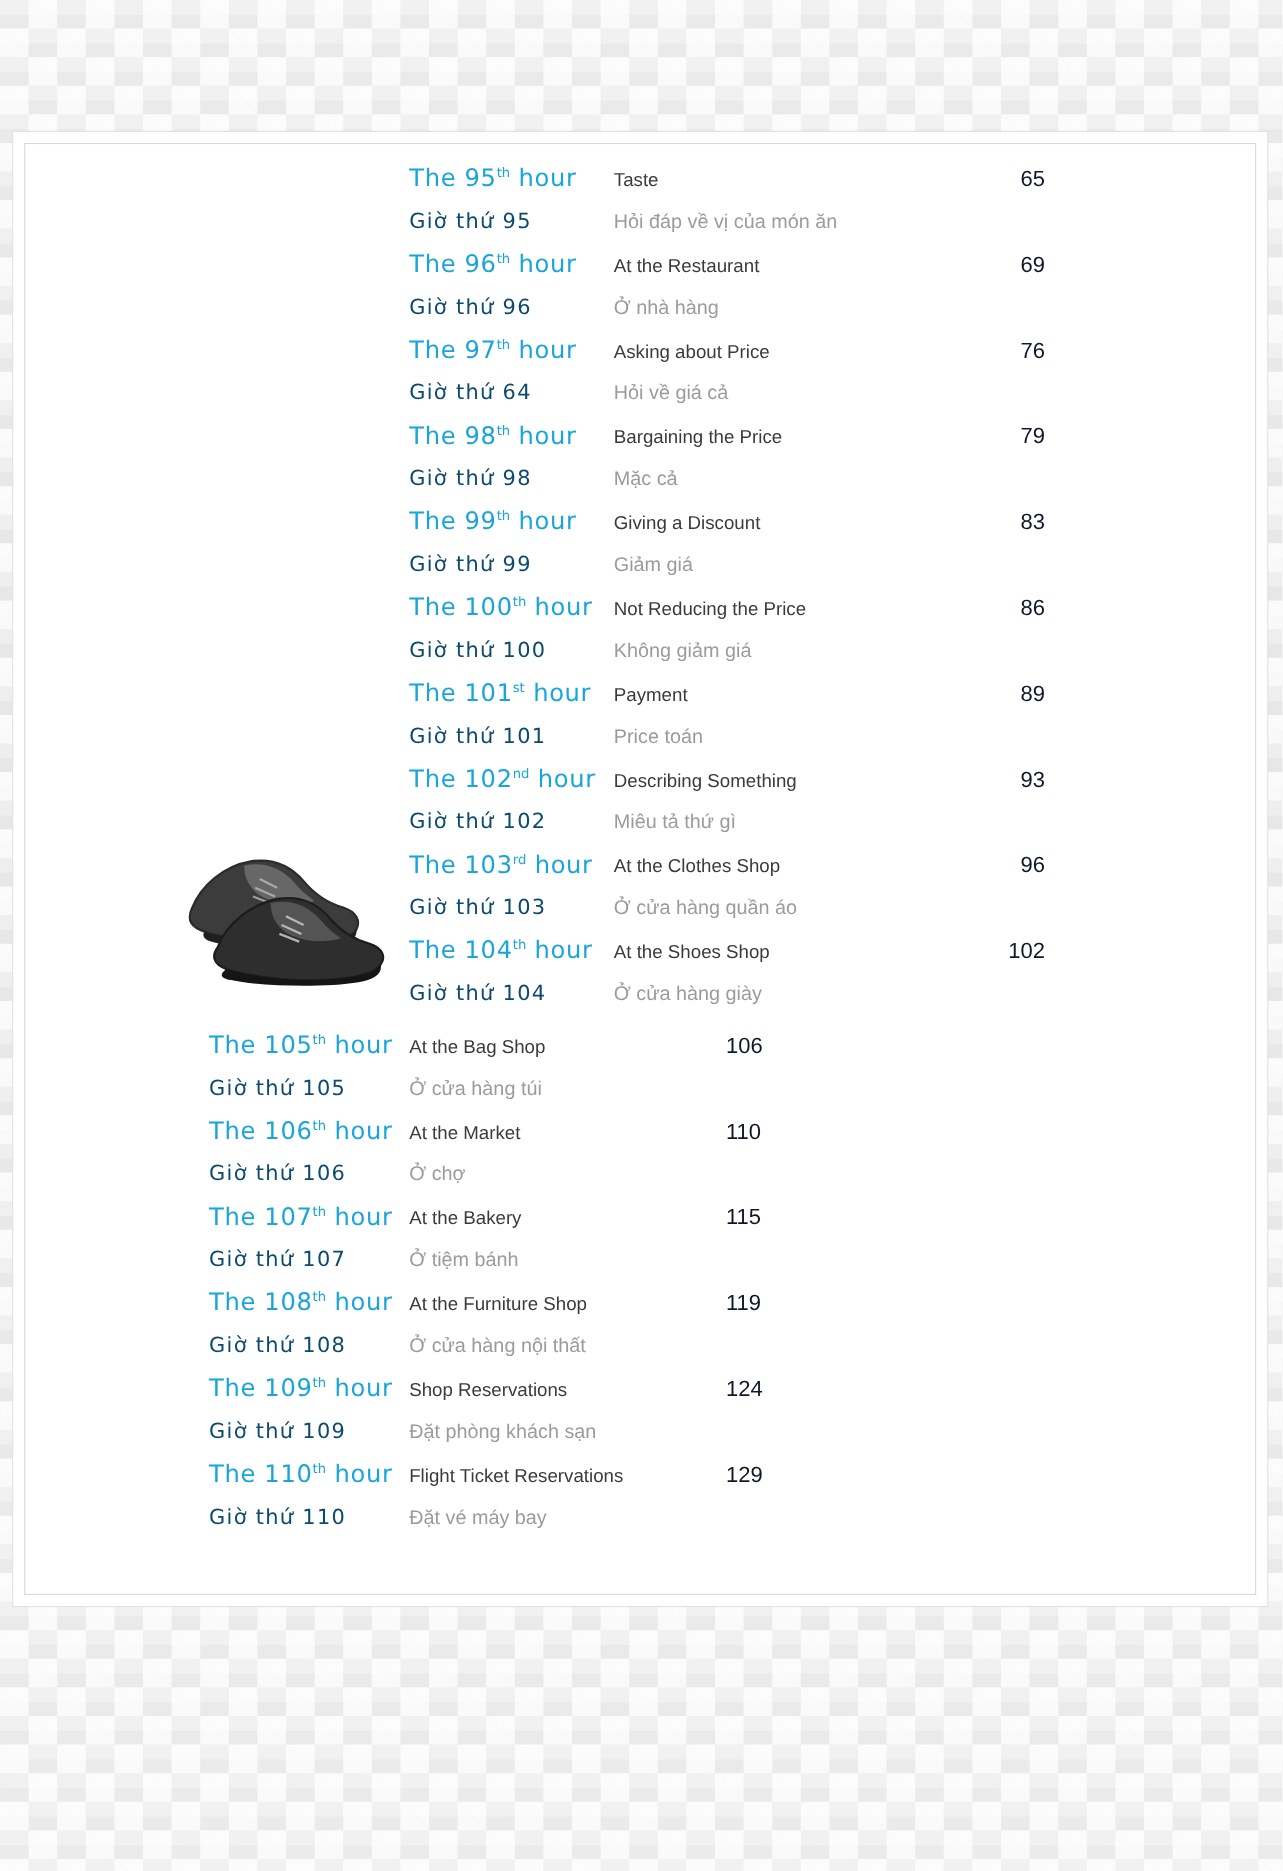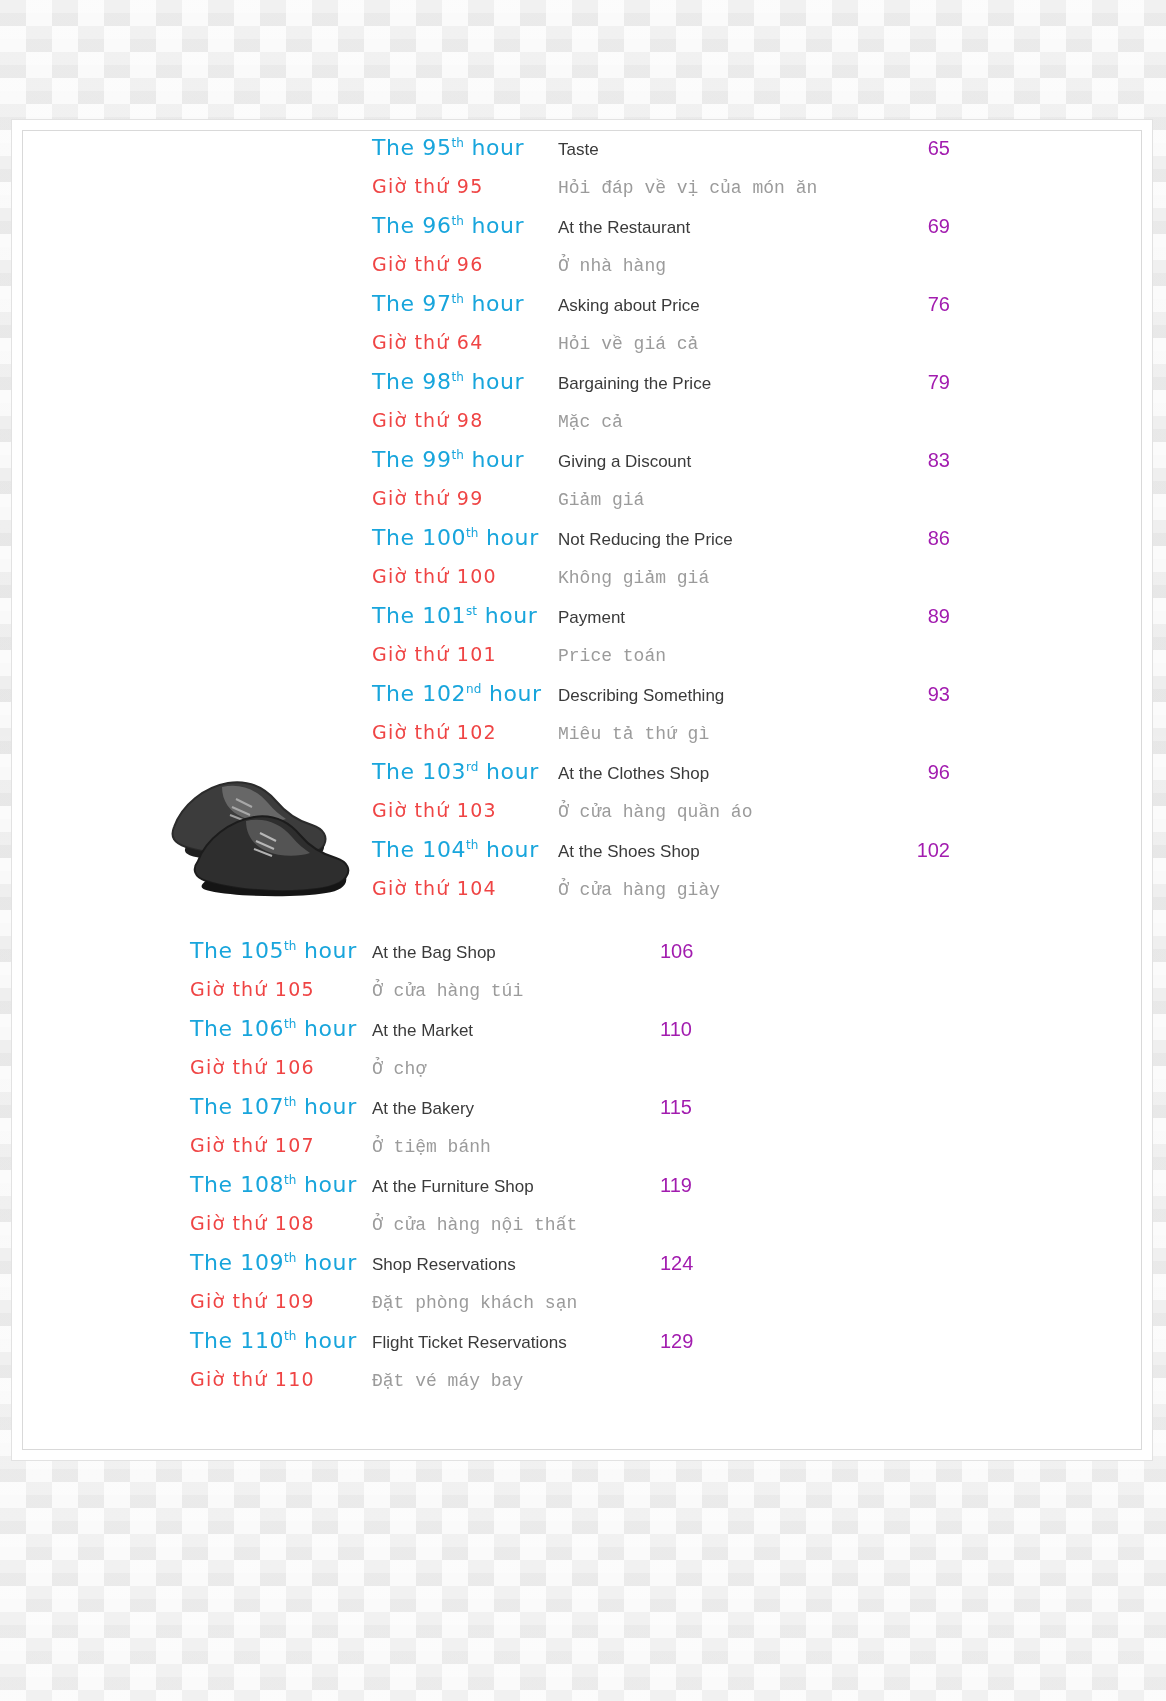--- a/index.html
+++ b/index.html
@@ -52,21 +52,21 @@
     right: 10px;
     bottom: 10px;
     border: 1px solid #d9d9d9;
     background: #ffffff;
   }
 
   
   .toc-block-upper {
     position: absolute;
     left: 360px;
-    top: 15px;
+    top: 30px;
     width: 580px;
   }
   .toc-block-lower {
     position: absolute;
     left: 178px;
     top: 818px;
     width: 580px;
   }
 
   .entry {
@@ -115,40 +115,40 @@
     font-size: 22px;
     letter-spacing: 0.6px;
     white-space: nowrap;
   }
   .hour-en sup {
     font-size: 12px;
     vertical-align: super;
     letter-spacing: 0;
   }
   .hour-vi {
-    color: #ef4444;
+    color: #0c4a6e;
     font-family: "DejaVu Sans", sans-serif;
     font-size: 19px;
     letter-spacing: 1.2px;
     white-space: nowrap;
   }
   .title-en {
     color: #3a3a3a;
     font-size: 17px;
     font-family: "Liberation Sans", sans-serif;
     white-space: nowrap;
   }
   .title-vi {
     color: #9b9b9b;
     font-size: 18px;
-    font-family: Liberation Mono, monospace;
+    font-family: Liberation Sans, sans-serif;
     white-space: nowrap;
   }
   .page-en {
-    color: #a21caf;
+    color: #0f172a;
     font-size: 20px;
     font-family: "Liberation Sans", sans-serif;
   }
 
   
   .shoes {
     position: absolute;
     left: 140px;
     top: 645px;
     width: 200px;

